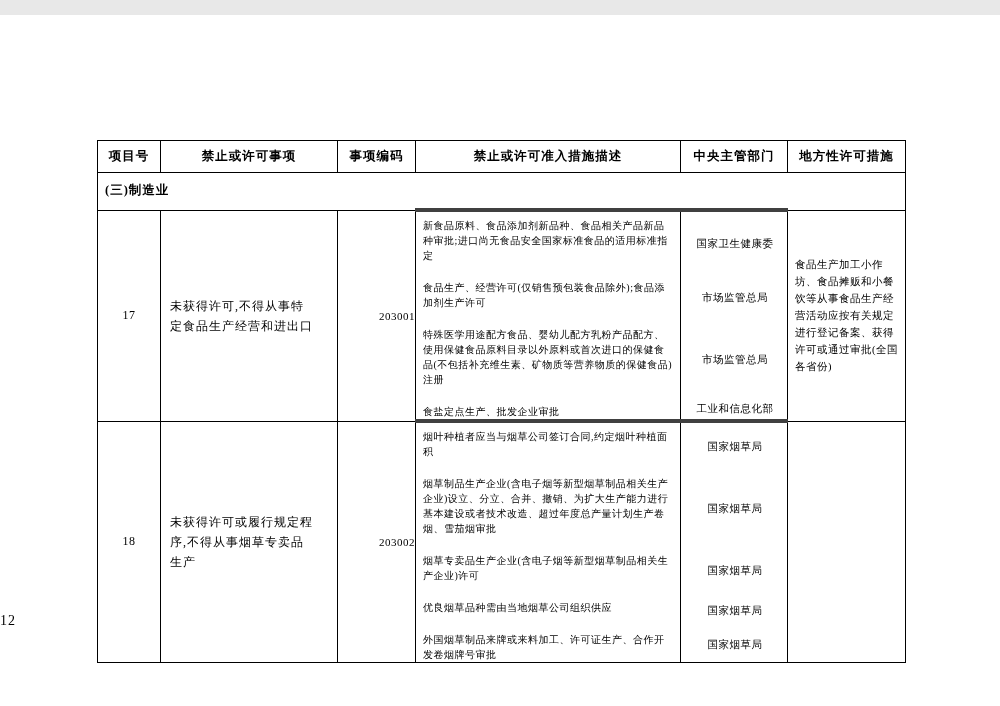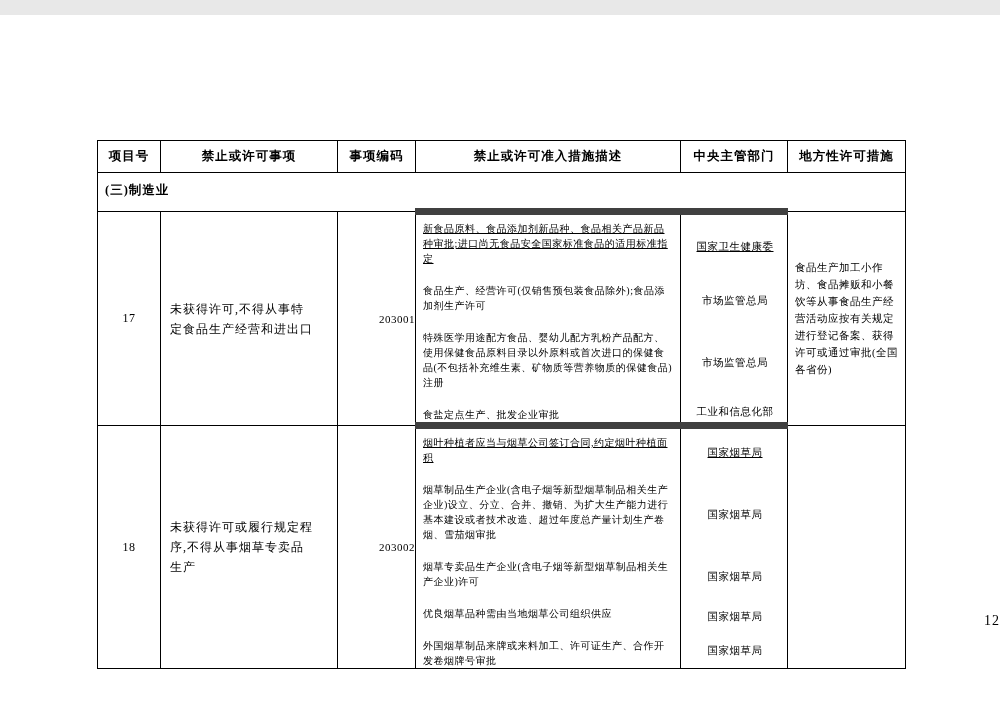--- a/index.html
+++ b/index.html
@@ -56,38 +56,37 @@
     border-top:none; border-bottom:none;
   }
   td.dept-cell {
     font-size:10.5px; letter-spacing:0.5px;
     line-height:15px;
     padding:2px 4px 2px 6px;
     vertical-align:middle;
     text-align:center;
     border-top:none; border-bottom:none;
   }
-  tr.grp-first td.desc-cell, tr.grp-first td.dept-cell { border-top:7px solid #404040;text-decoration:underline; }
+  tr.grp-first td.desc-cell, tr.grp-first td.dept-cell { border-top:4px solid #404040; }
   tr.grp-last  td.desc-cell, tr.grp-last  td.dept-cell { border-bottom:1px solid #000; }
   tr.grp-last td.desc-cell { padding-bottom:0; }
   td.local-cell {
     font-size:10.5px; letter-spacing:0.5px;
     line-height:17px;
     padding:4px 5px 4px 7px;
     vertical-align:middle;
     text-align:left;
   }
   .page-number {
     position:absolute;
     left:0; right:0;
     top:598px;
-    text-align:right;
+    text-align:left;
     font-size:14px;
     letter-spacing:1px;
-    padding-left:36px;
   }
 </style>
 </head>
 <body>
 
 <div class="page">
 
   <table class="doc-table">
     <colgroup>
       <col style="width:63px">

